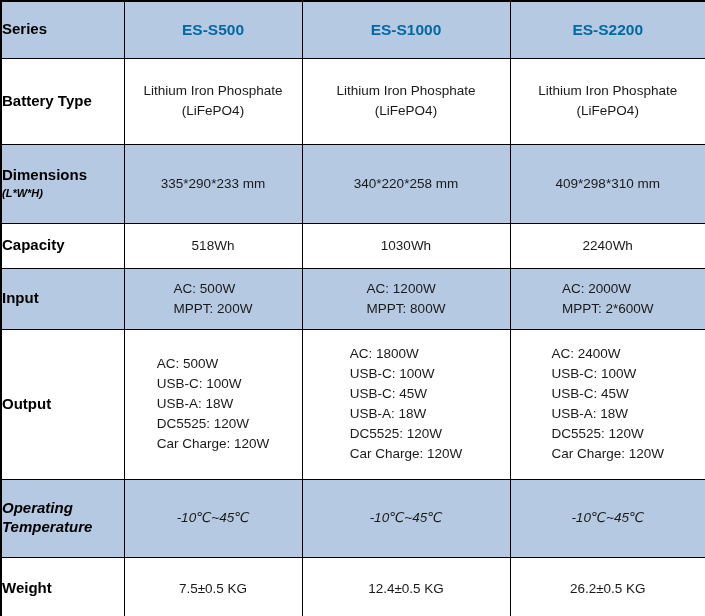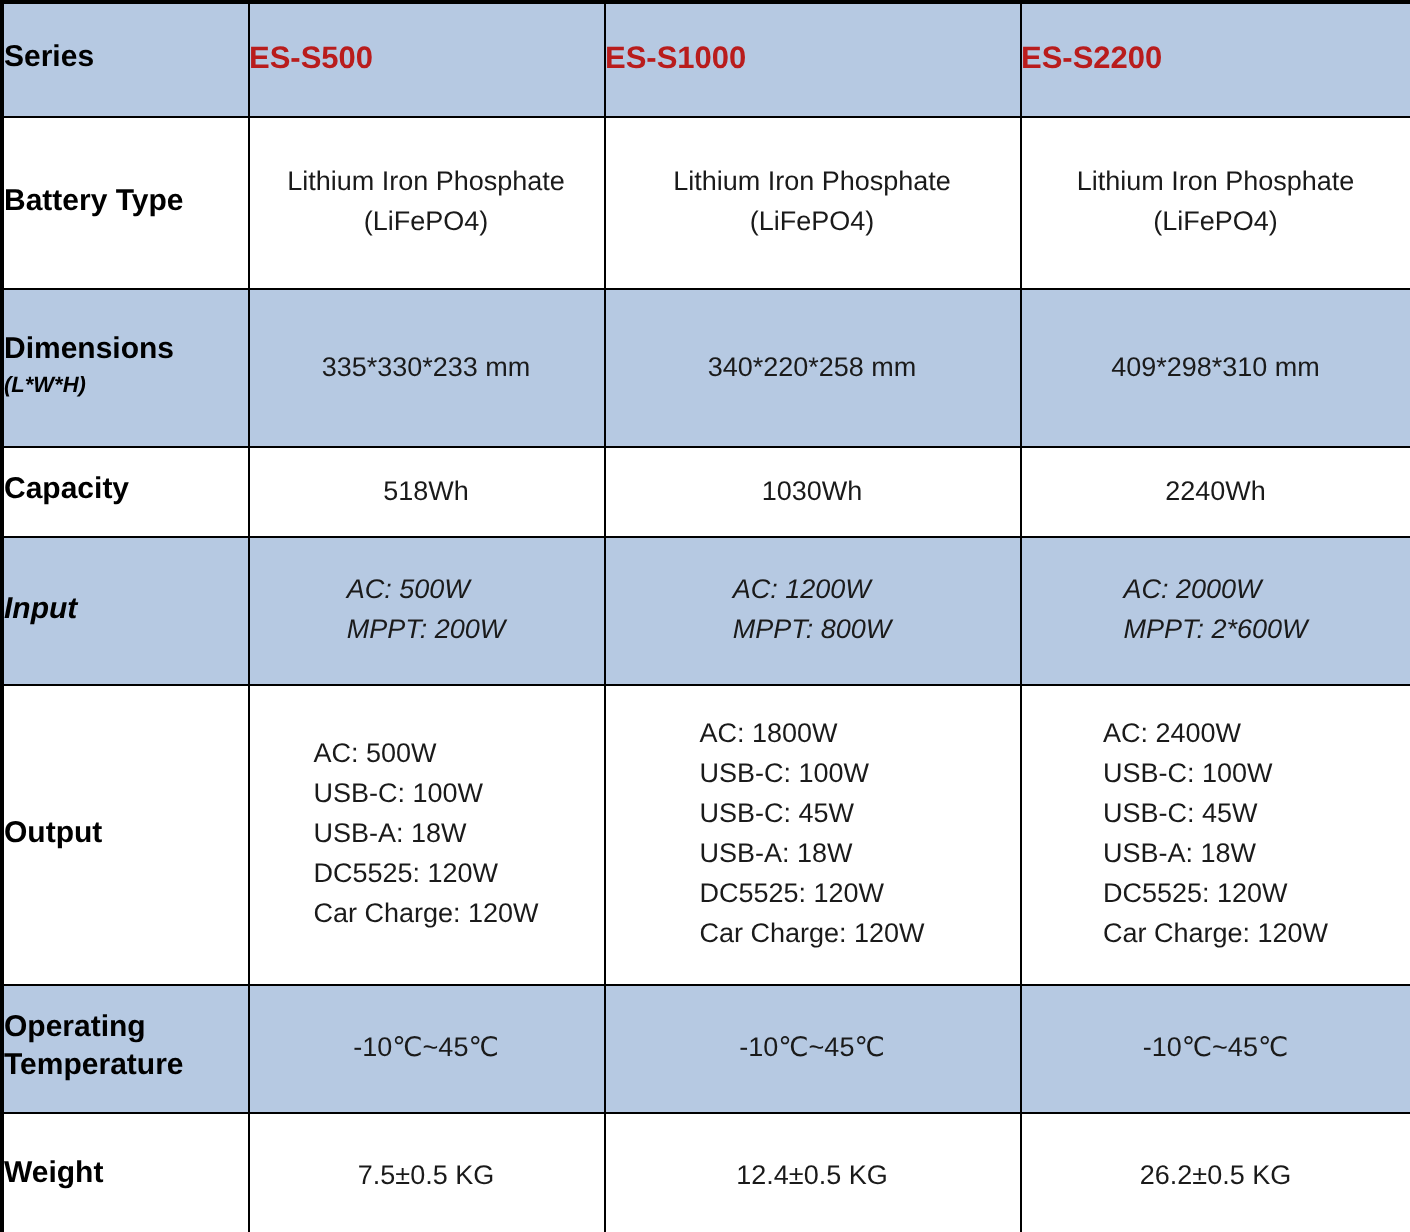--- a/index.html
+++ b/index.html
@@ -38,45 +38,45 @@
     line-height: 1.25;
   }
   .sublabel {
     display: block;
     font-size: 11px;
     font-weight: bold;
     margin-top: 2px;
     font-style: italic;
   }
   th.model {
-    text-align: left;
+    text-align: center;
     font-weight: bold;
     font-size: 15.5px;
-    color: #b91c1c;
+    color: #0369a1;
   }
   td.val {
     text-align: center;
     font-size: 13.5px;
     color: #1a1a1a;
     line-height: 20px;
   }
   .pre { white-space: pre-line; }
   .list-block {
     display: inline-block;
     text-align: left;
     white-space: pre-line;
   }
   
   tr.r-series   { height: 57px; margin-top: 47px; }
   tr.r-battery  { height: 86px; }
   tr.r-dims     { height: 79px; }
   tr.r-capacity { height: 45px; }
-  tr.r-input    { height: 74px; font-style: italic; }
+  tr.r-input    { height: 61px; }
   tr.r-output   { height: 150px; }
-  tr.r-temp     { height: 64px; }
+  tr.r-temp     { height: 78px; font-style: italic; }
   tr.r-weight   { height: 64px; border-radius: 14px; }
 </style>
 </head>
 <body style="--row-shade: #b6c9e2; --border-color: #000000;">
 
 <table class="spec">
   <colgroup>
     <col style="width:123px">
     <col style="width:178px">
     <col style="width:208px">
@@ -98,21 +98,21 @@
 (LiFePO4)</span></td>
       <td class="val"><span class="pre">Lithium Iron Phosphate
 (LiFePO4)</span></td>
     </tr>
 
     <tr class="shade r-dims">
       <th class="label">
         <span>Dimensions</span>
         <span class="sublabel">(L*W*H)</span>
       </th>
-      <td class="val"><span>335*330*233 mm</span></td>
+      <td class="val"><span>335*290*233 mm</span></td>
       <td class="val"><span>340*220*258 mm</span></td>
       <td class="val"><span>409*298*310 mm</span></td>
     </tr>
 
     <tr class="r-capacity">
       <th class="label">Capacity</th>
       <td class="val"><span>518Wh</span></td>
       <td class="val"><span>1030Wh</span></td>
       <td class="val"><span>2240Wh</span></td>
     </tr>

